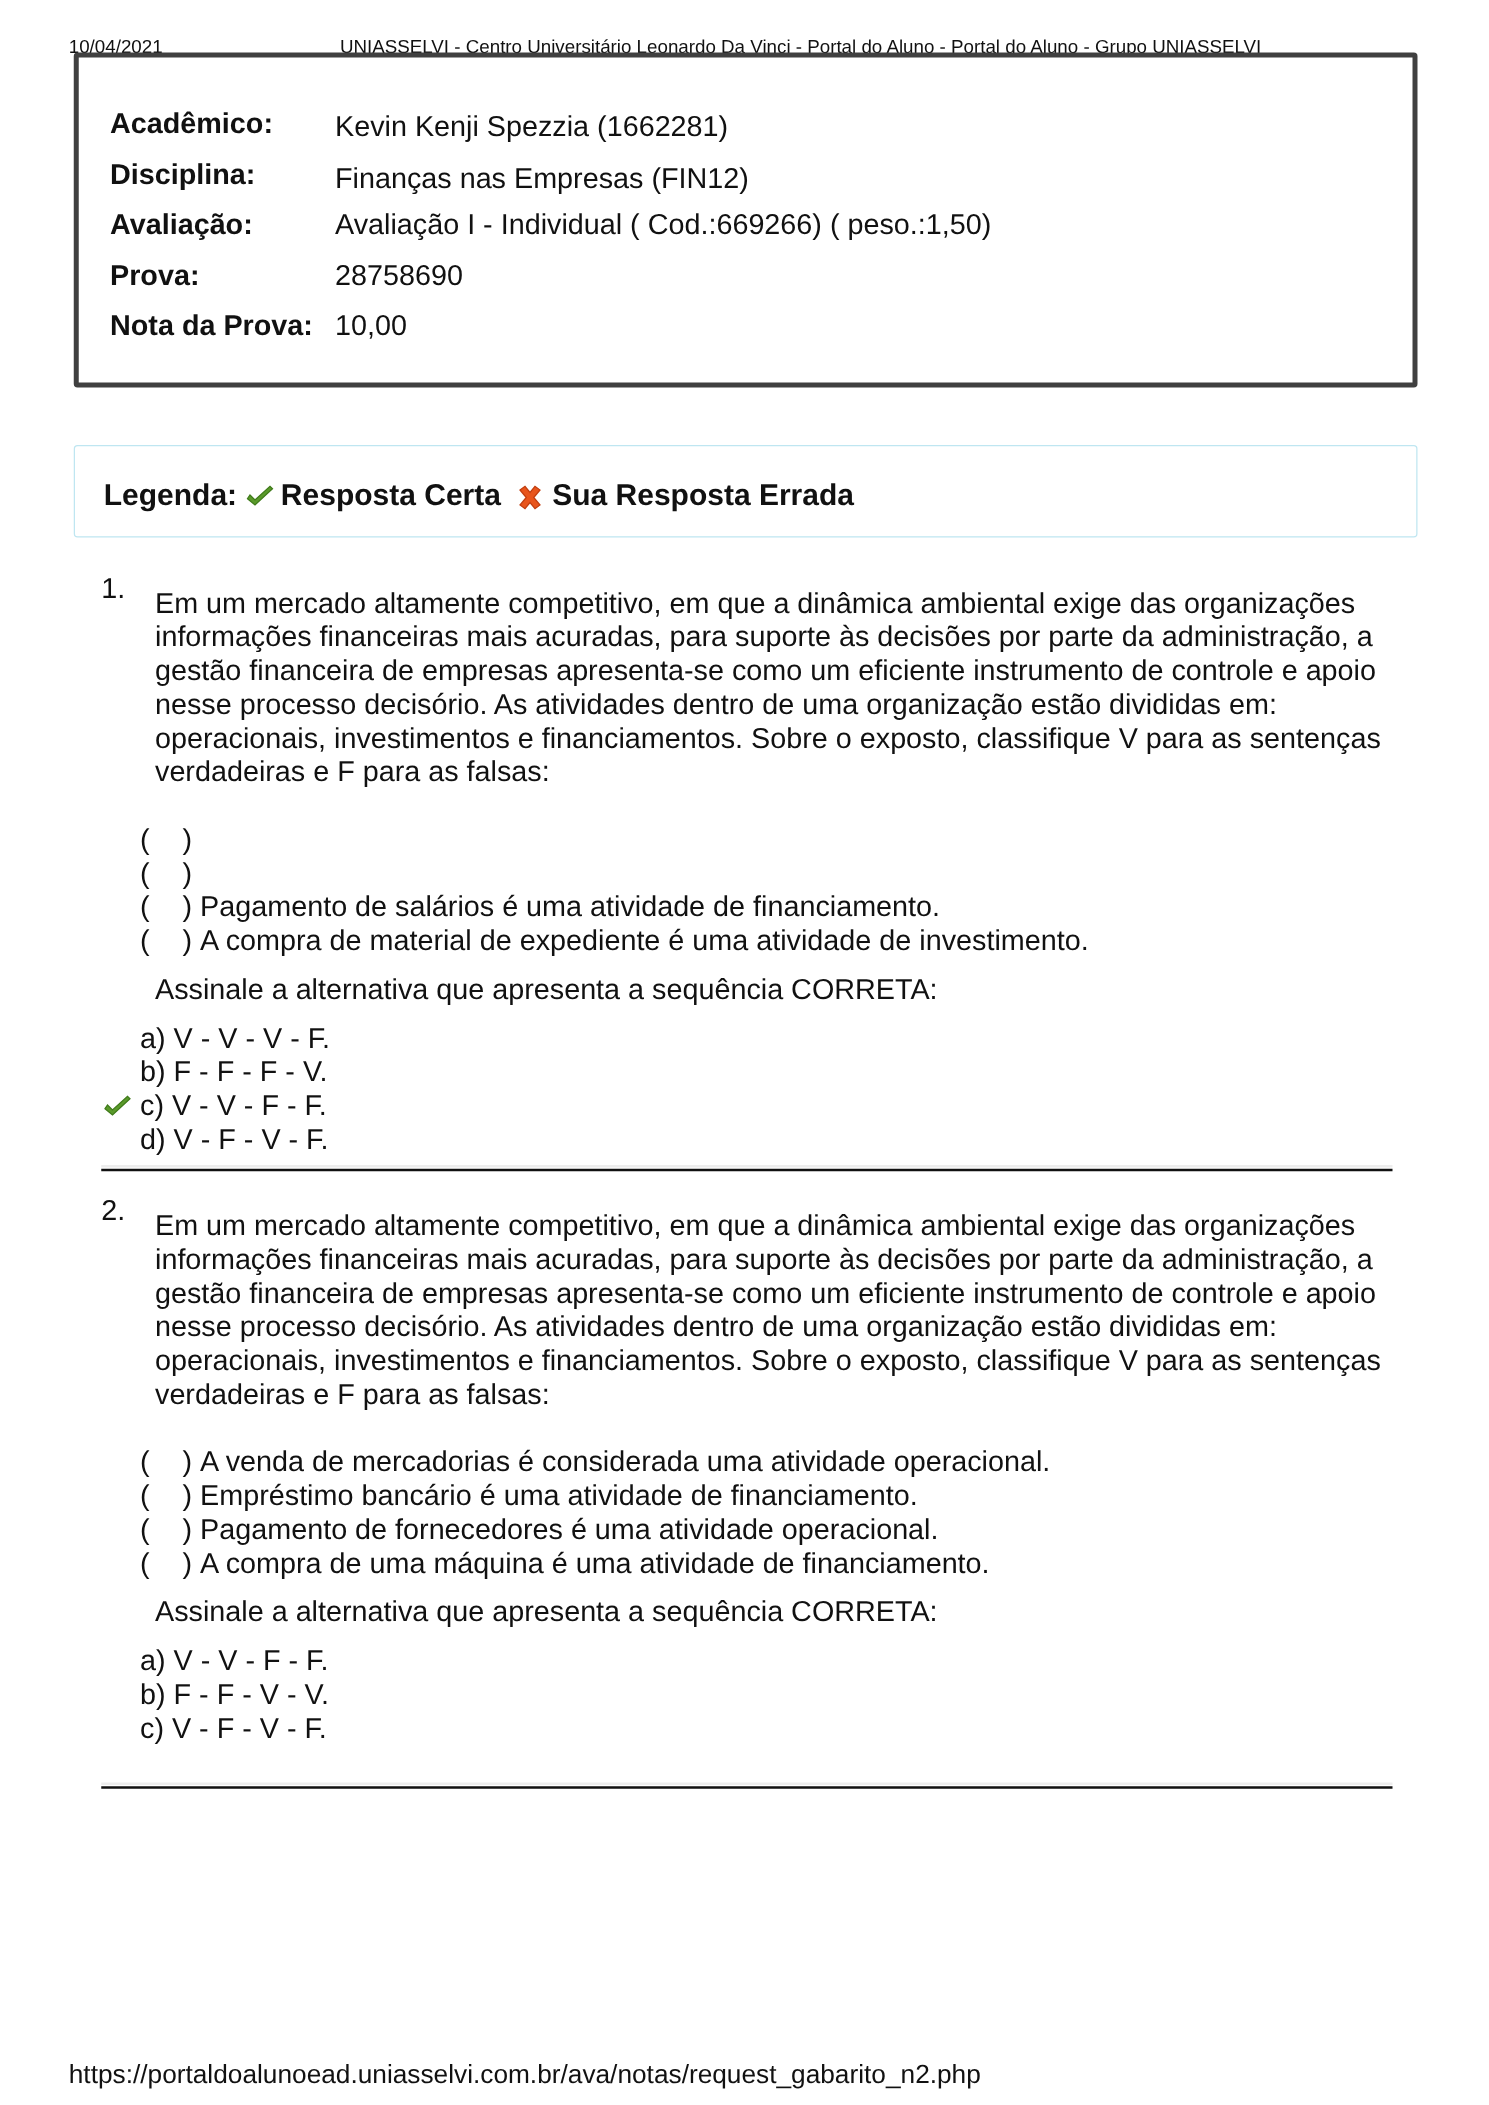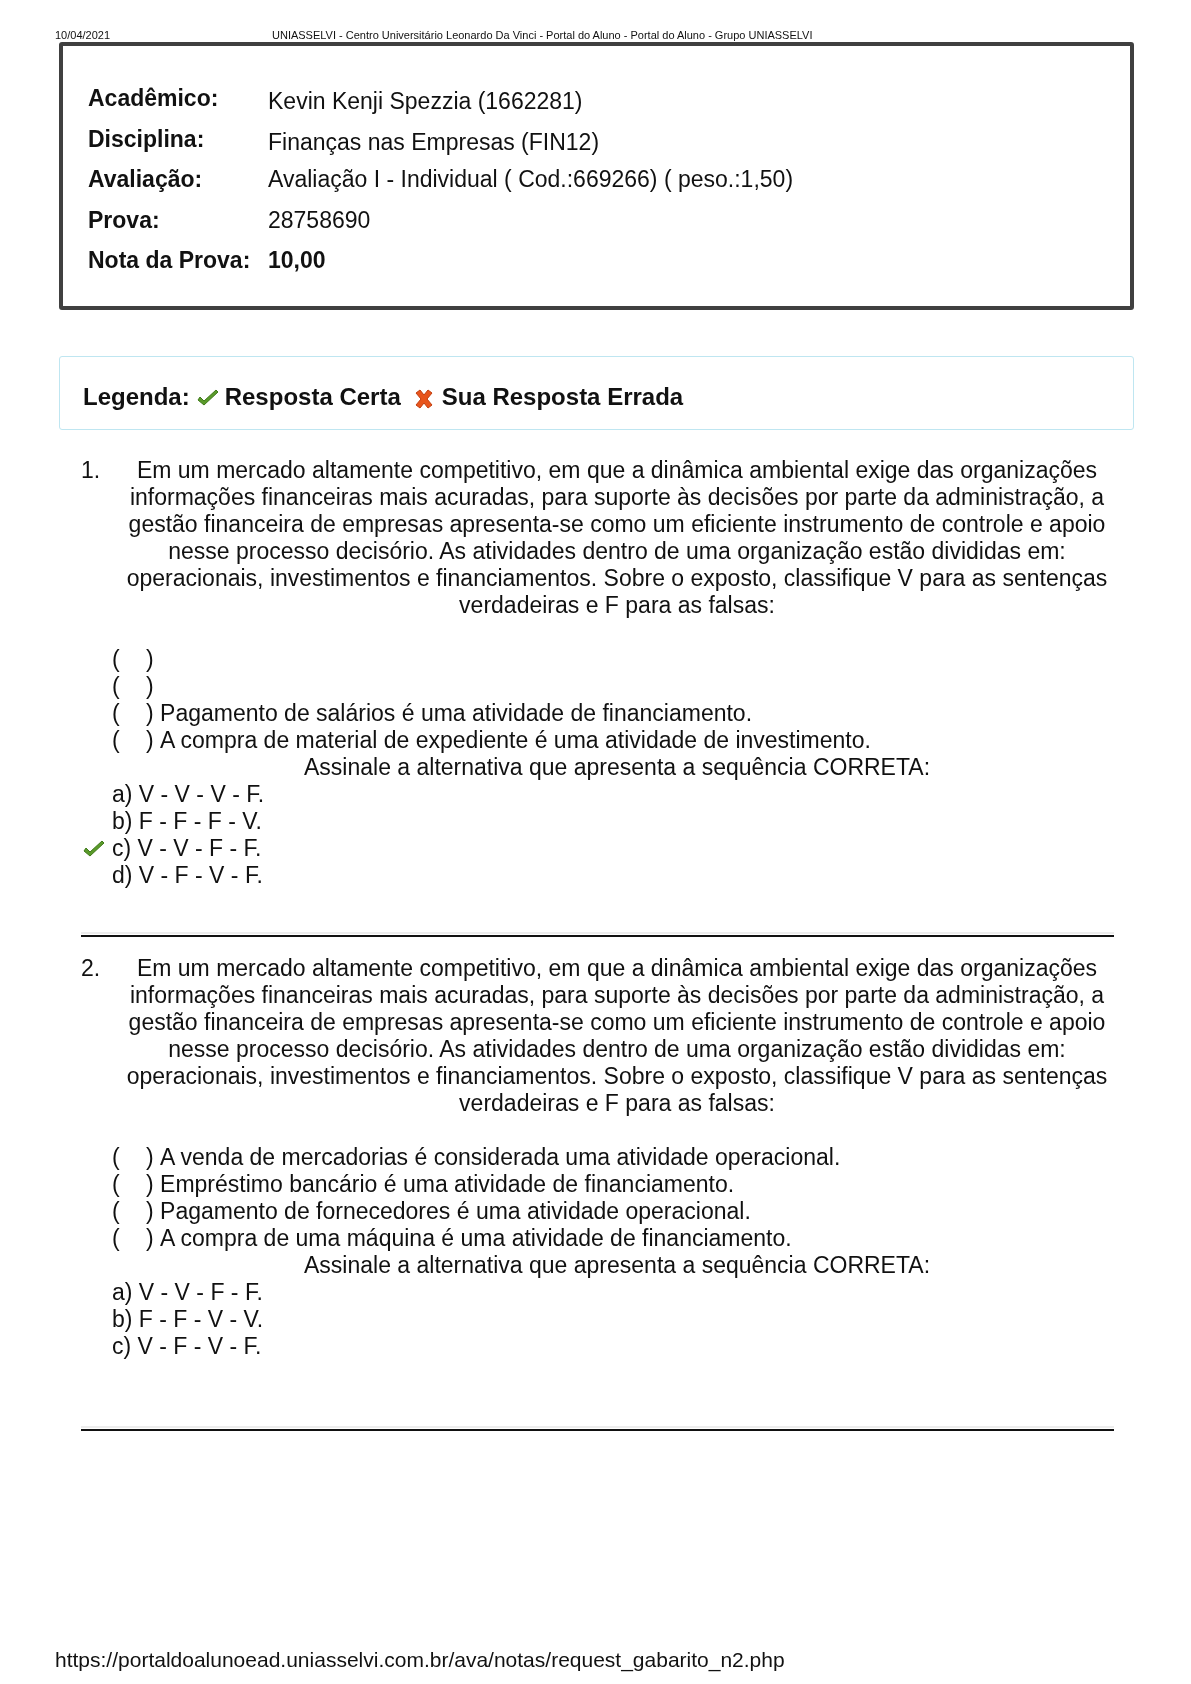--- a/index.html
+++ b/index.html
@@ -1,33 +1,33 @@
 <!DOCTYPE html>
 <html><head>
 <meta charset="utf-8">
 <style>
   html, body { margin: 0; padding: 0; background: #ffffff; }
   body { width: 1191px; height: 1684px; position: relative; overflow: hidden;
          font-family: "Liberation Sans", sans-serif; color: #111; }
   .abs { position: absolute; }
-  .hdr { top: 29px; font-size: 11px; color: #111; white-space: nowrap; }
+  .hdr { top: 29px; font-size: 15px; color: #111; white-space: nowrap; }
   .box-info { left: 59px; top: 42px; width: 1075px; height: 268px;
               border: 4px solid #404040; border-radius: 3px; box-sizing: border-box; }
   .info-row { position: absolute; left: 25px; font-size: 23px; white-space: nowrap; }
   .info-label { position: absolute; left: 0; font-weight: bold; }
   .info-value { position: absolute; left: 180px; }
   .box-legend { left: 59px; top: 356px; width: 1075px; height: 74px;
                 border: 1px solid #bfe6f1; border-radius: 3px; box-sizing: border-box; }
   .legend { position: absolute; left: 23px; top: 26px; font-size: 24px; font-weight: bold;
             display: flex; align-items: center; white-space: nowrap; }
   .legend .ic { display: inline-block; width: 24px; height: 20px; margin: 0 5px 0 6px; }
   .q { position: absolute; left: 81px; width: 1050px; font-size: 23px; line-height: 27px; }
   .q .num { position: absolute; left: 0; top: 0; }
   .q .body { position: absolute; left: 31px; width: 1010px; }
-  .q p { margin: 0; text-align: center; }
+  .q p { margin: 12px; }
   .stmts { margin-top: 27px; }
   .stmt { display: flex; white-space: nowrap; }
   .stmt .paren { width: 34px; }
   .ask { margin-top: 27px; }
   .opt { position: relative; white-space: nowrap; }
   .opt .chk { position: absolute; left: -31px; top: 4px; width: 26px; height: 20px; }
   .divider { position: absolute; left: 81px; width: 1033px; height: 2px; background: #111;
              box-shadow: 0 -3px 0 #ededed; }
   .footer { top: 1648px; font-size: 21px; white-space: nowrap; }
 </style>
@@ -49,21 +49,21 @@
   <div class="info-row" style="top:120px;">
     <span class="info-label">Avaliação:</span>
     <span class="info-value">Avaliação I - Individual ( Cod.:669266) ( peso.:1,50)</span>
   </div>
   <div class="info-row" style="top:161px;">
     <span class="info-label">Prova:</span>
     <span class="info-value">28758690</span>
   </div>
   <div class="info-row" style="top:201px;">
     <span class="info-label">Nota da Prova:</span>
-    <span class="info-value" style="font-weight:bold;">10,00</span>
+    <span class="info-value" style="font-weight:normal;">10,00</span>
   </div>
 </div>
 
 <div class="abs box-legend">
   <div class="legend">
     <span>Legenda:</span>
     <span class="ic">
       <svg width="24" height="20" viewBox="0 0 24 20">
           <path d="M2 11 L8 16 L22 3 L20 1 L8 12 L4 8 Z" fill="#5a9a2a" stroke="#3f7a1a" stroke-width="1"></path>
         </svg>

